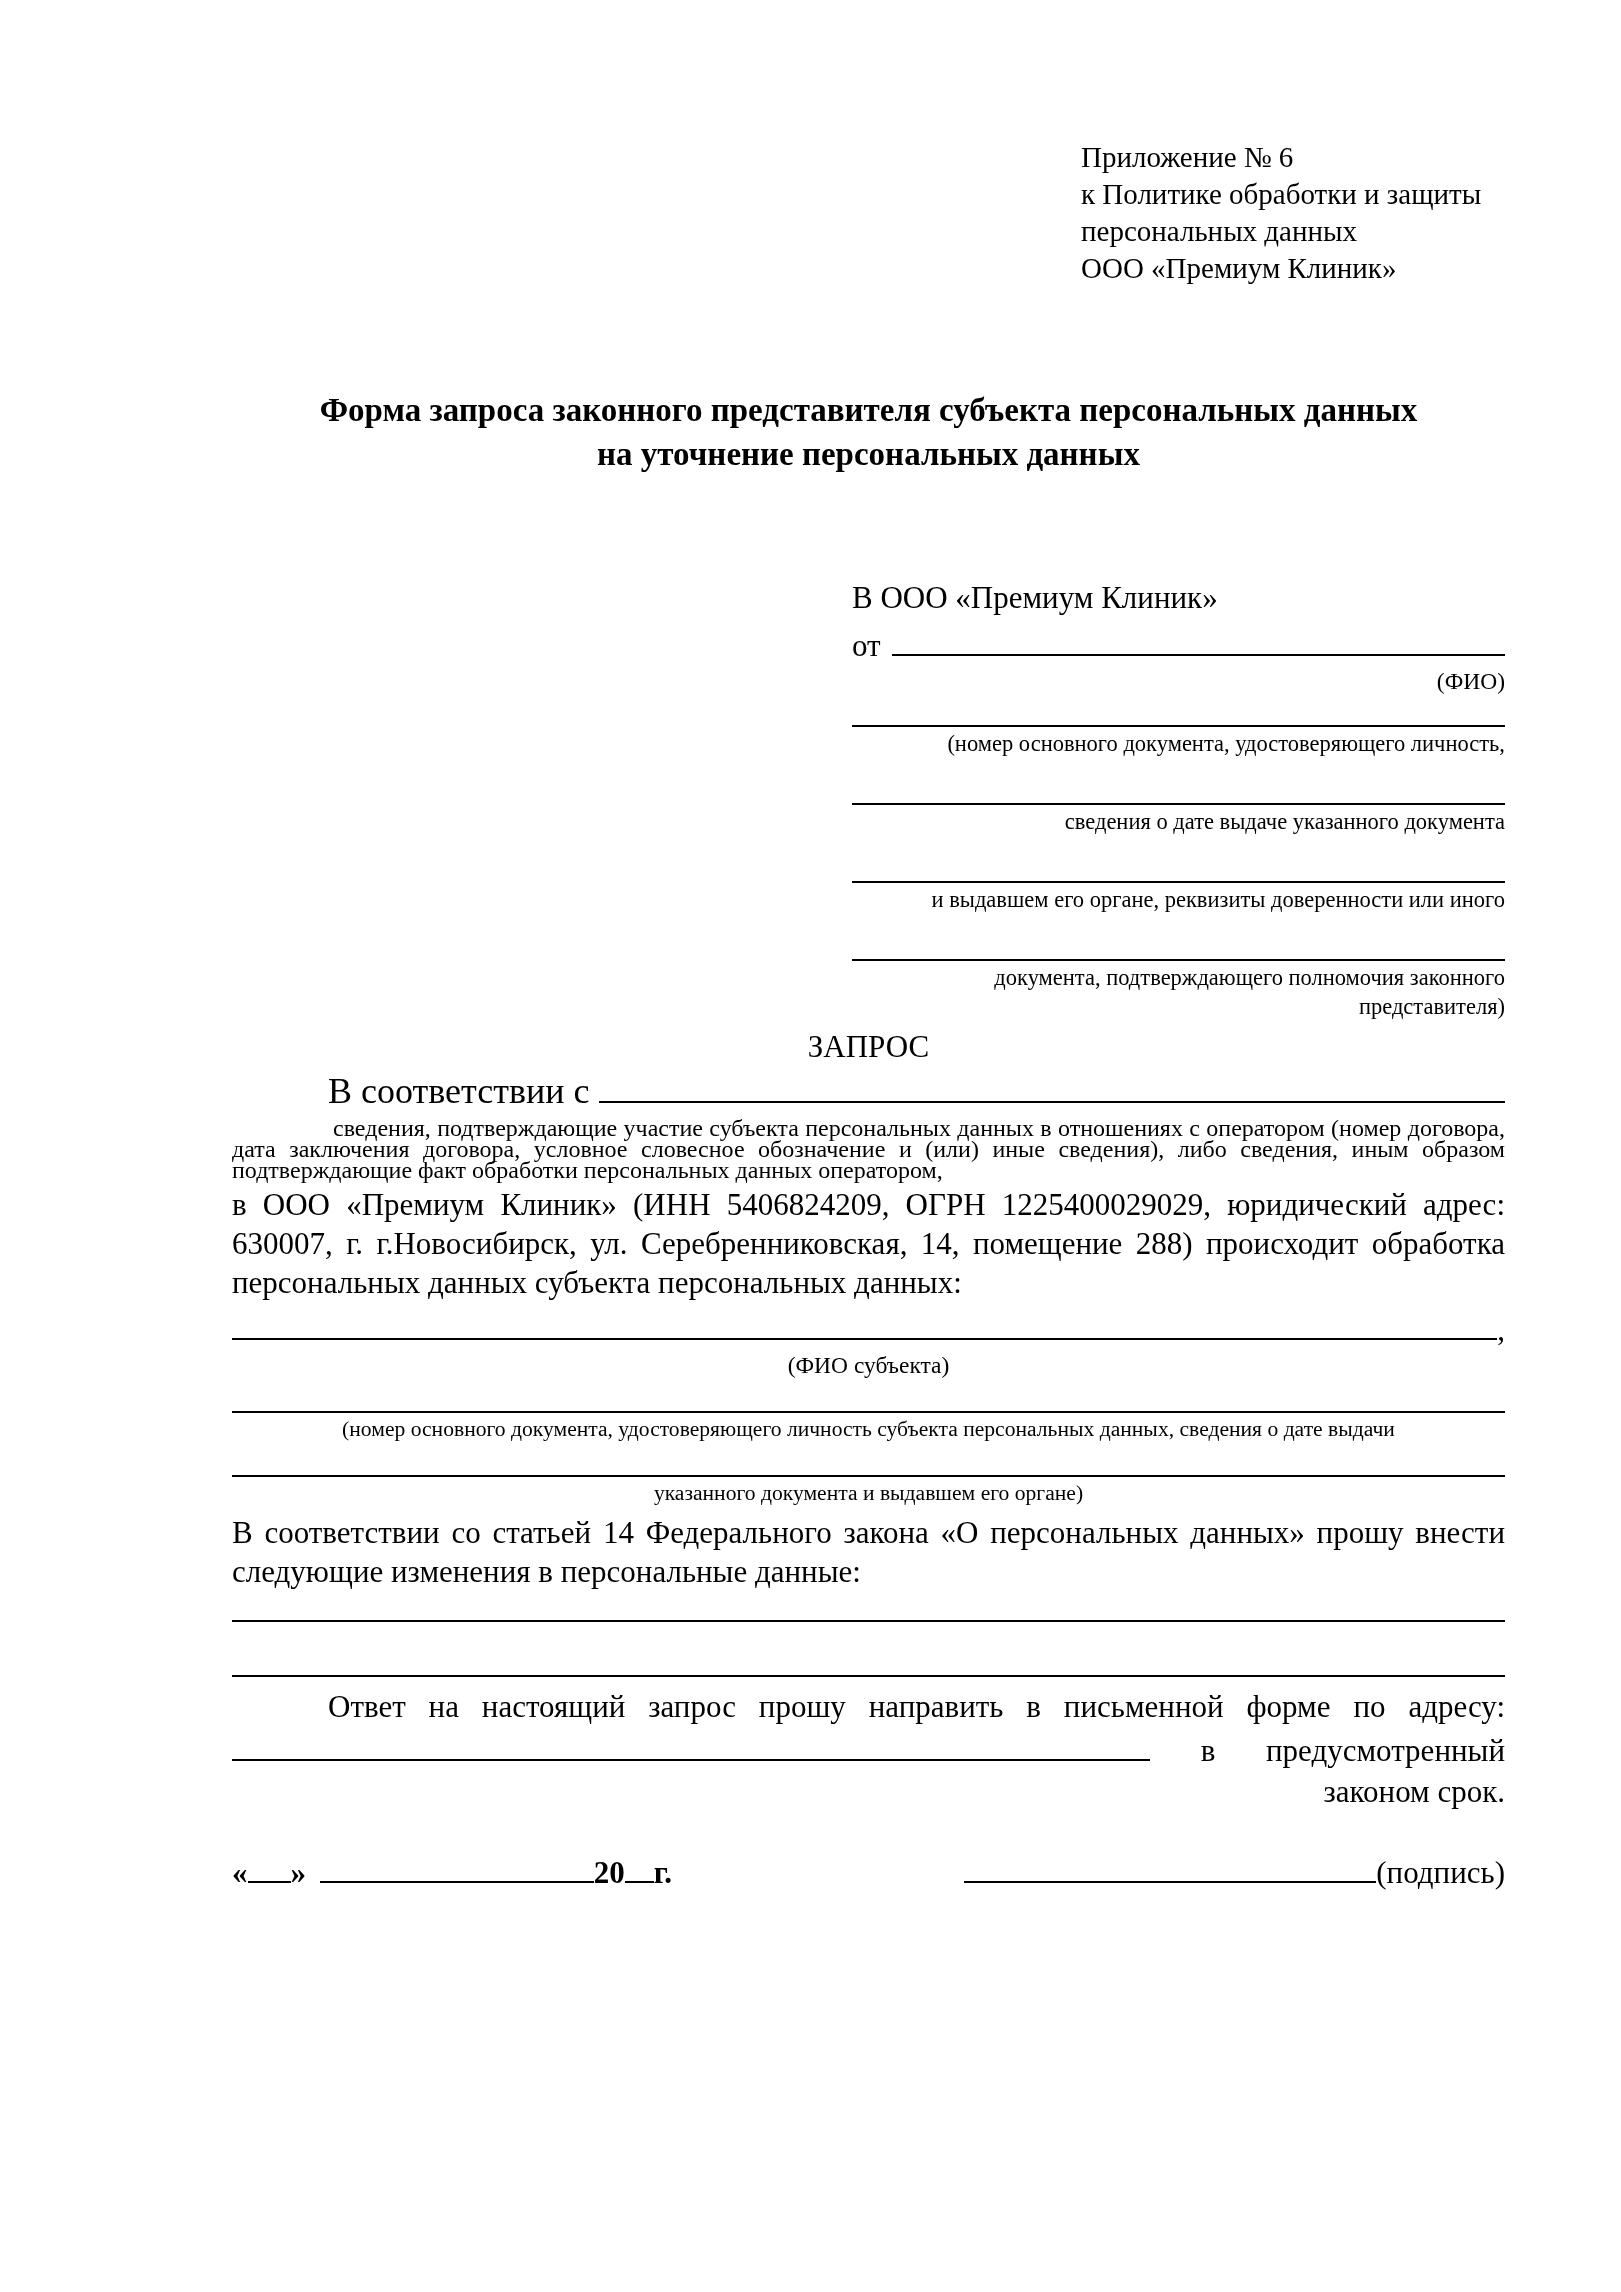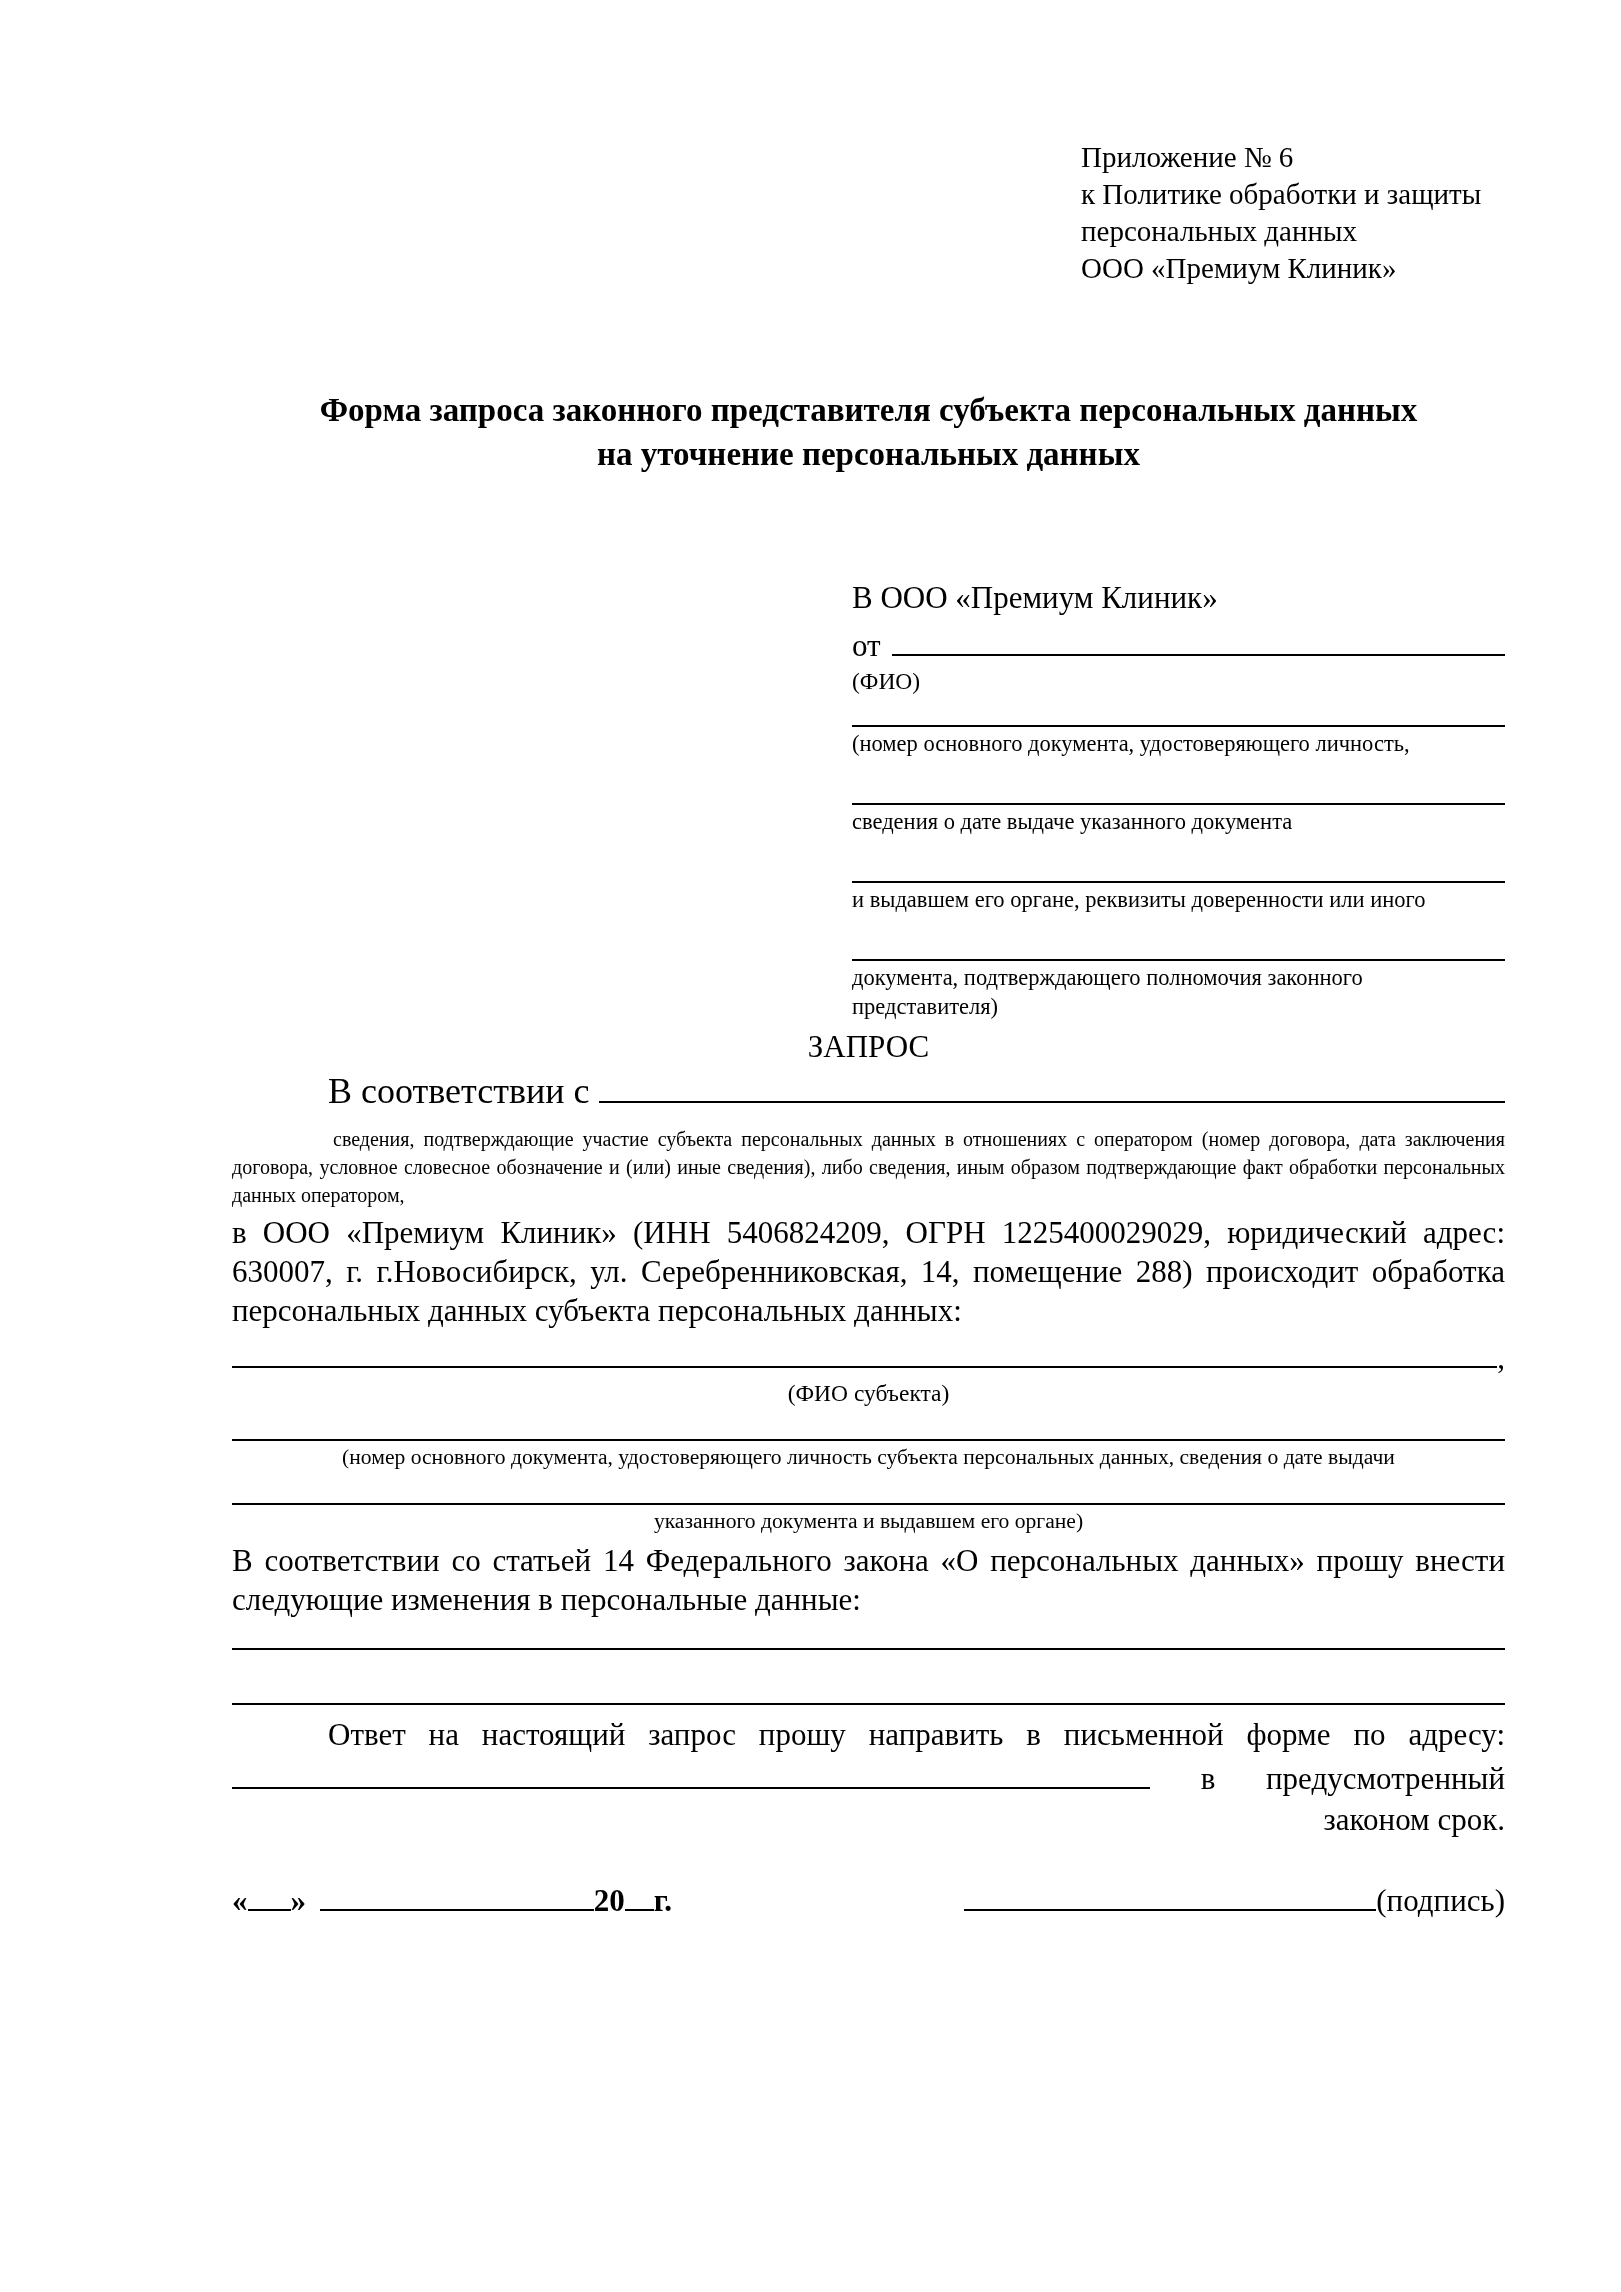--- a/index.html
+++ b/index.html
@@ -39,21 +39,21 @@
     margin-left: 620px;
     width: 653px;
     font-size: 31px;
     line-height: 39px;
   }
   .row { display: flex; align-items: baseline; }
   .fill { flex: 1; height: 33px; border-bottom: 2.9px solid #000; }
   .from-row { margin-top: 5.9px; justify-content: center; }
   .from-row .lbl { padding-right: 11.8px; }
   .cap {
-    text-align: left;
+    text-align: right;
     font-size: 22.5px;
     line-height: 29px;
     margin-top: 2px;
   }
   .cap.fio { font-size: 23.5px; }
   .blank { border-bottom: 2.9px solid #000; height: 0; }
   .addressee .blank.first { margin-top: 29px; }
   .addressee .blank.next { margin-top: 45px; }
 
   
@@ -67,23 +67,23 @@
   
   .accordance {
     margin-top: 3.9px;
     padding-left: 96px;
     font-size: 36px;
     line-height: 39px;
   }
   .accordance .lbl { padding-right: 9.8px; white-space: nowrap; }
 
   .small-print {
-    margin-top: 14px;
-    font-size: 20px;
-    line-height: 28px;
+    margin-top: 7px;
+    font-size: 24px;
+    line-height: 21px;
     text-align: justify;
     text-indent: 101px;
   }
 
   .para {
     font-size: 31px;
     line-height: 39px;
     text-align: justify;
   }
   .operator-para { margin-top: 3.9px; }

